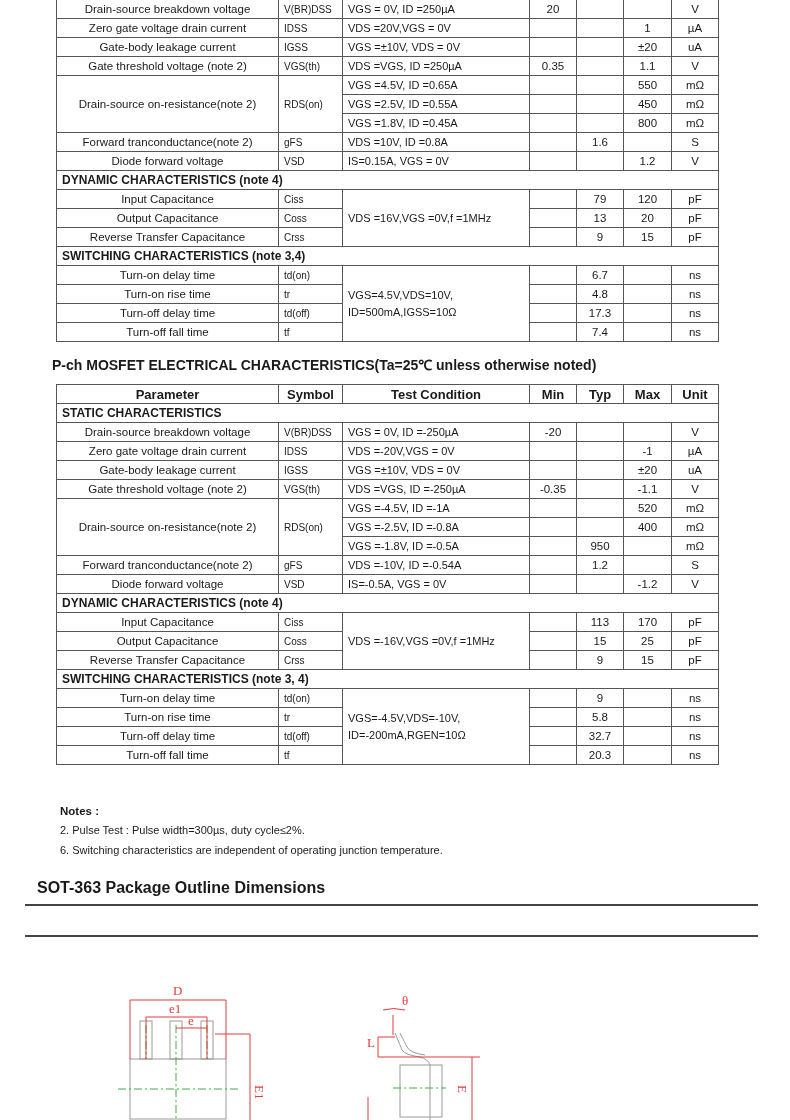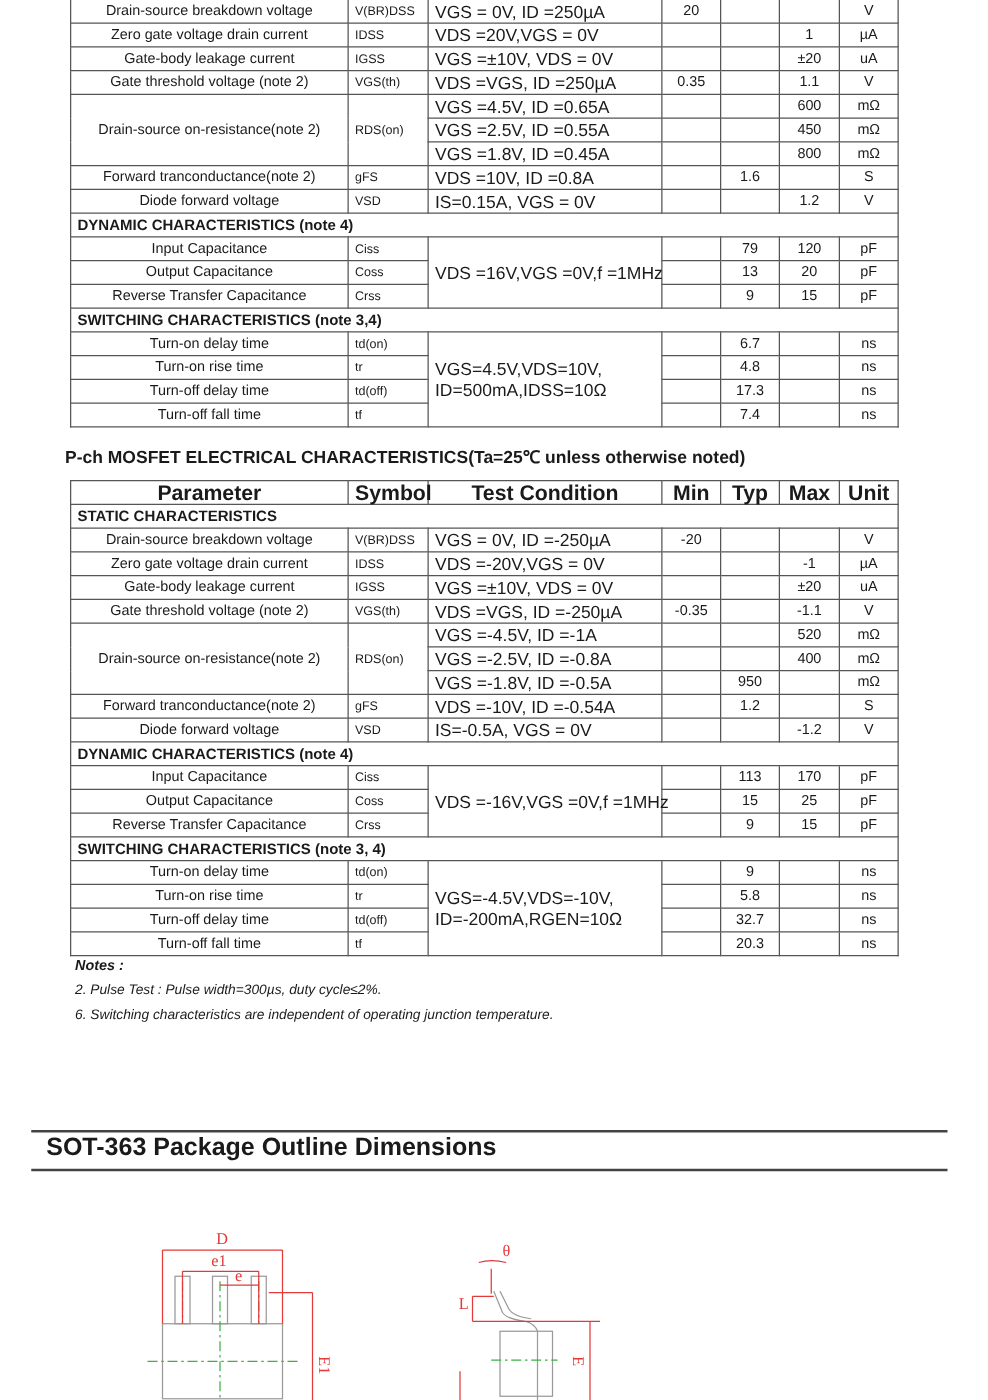--- a/index.html
+++ b/index.html
@@ -2,34 +2,34 @@
 <html><head>
 <meta charset="utf-8">
 <style>
   html, body { margin:0; padding:0; background:#ffffff; }
   body { width:790px; height:1120px; position:relative; overflow:hidden;
          font-family:"Liberation Sans", sans-serif; color:#1a1a1a; }
   table.spec { position:absolute; left:56px; width:662px; border-collapse:collapse;
                font-size:11.5px; table-layout:fixed; }
   table.spec td, table.spec th { border:1px solid #555; padding:0 5px; height:18px;
                line-height:17px; white-space:nowrap; }
-  table.spec th { font-weight:bold; text-align:center; font-size:17px; }
+  table.spec th { font-weight:bold; text-align:center; font-size:13px; }
   .c-param { text-align:center; }
   .c-sym { text-align:left; font-size:10px; }
-  .c-cond { text-align:left; font-size:14px; }
+  .c-cond { text-align:left; font-size:11px; }
   .c-num { text-align:center; }
   .section td { font-weight:bold; font-size:12px; }
   #t1 { top:-1px; }
   #t2 { top:384px; }
   .title2 { position:absolute; left:52px; top:355px; font-size:14px; font-weight:bold; }
-  .notes { position:absolute; left:60px; top:767px; font-size:11px;font-style:italic; }
+  .notes { position:absolute; left:60px; top:805px; font-size:11px; }
   .notes .nh { font-weight:bold; font-size:11.5px; margin-bottom:7px; }
   .notes .ni { margin-bottom:8px; }
   .pkg-rule { position:absolute; left:25px; width:733px; height:2px; background:#444; }
-  .pkg-title { position:absolute; left:37px; top:907px; font-size:20px; font-weight:bold; }
+  .pkg-title { position:absolute; left:37px; top:879px; font-size:16px; font-weight:bold; }
   svg.draw { position:absolute; }
 </style>
 </head>
 <body>
 
 <table class="spec" id="t1">
   <colgroup>
       <col style="width:222px">
       <col style="width:64px">
       <col style="width:187px">
@@ -74,21 +74,21 @@
         <td class="c-num"></td>
         <td class="c-num">1.1</td>
         <td class="c-num">V</td>
       </tr>
       <tr>
         <td class="c-param" rowspan="3">Drain-source on-resistance(note 2)</td>
         <td class="c-sym" rowspan="3">RDS(on)</td>
         <td class="c-cond">VGS =4.5V, ID =0.65A</td>
         <td class="c-num"></td>
         <td class="c-num"></td>
-        <td class="c-num">600</td>
+        <td class="c-num">550</td>
         <td class="c-num">mΩ</td>
       </tr>
       <tr>
         <td class="c-cond">VGS =2.5V, ID =0.55A</td>
         <td class="c-num"></td>
         <td class="c-num"></td>
         <td class="c-num">450</td>
         <td class="c-num">mΩ</td>
       </tr>
       <tr>
@@ -145,21 +145,21 @@
         <td class="c-num">pF</td>
       </tr>
       <tr class="section">
         <td class="" colspan="7">SWITCHING CHARACTERISTICS (note 3,4)</td>
       </tr>
       <tr>
         <td class="c-param">Turn-on delay time</td>
         <td class="c-sym">td(on)</td>
         <td class="c-cond" rowspan="4">
           <div>VGS=4.5V,VDS=10V,</div>
-          <div>ID=500mA,IDSS=10Ω</div>
+          <div>ID=500mA,IGSS=10Ω</div>
         </td>
         <td class="c-num"></td>
         <td class="c-num">6.7</td>
         <td class="c-num"></td>
         <td class="c-num">ns</td>
       </tr>
       <tr>
         <td class="c-param">Turn-on rise time</td>
         <td class="c-sym">tr</td>
         <td class="c-num"></td>

